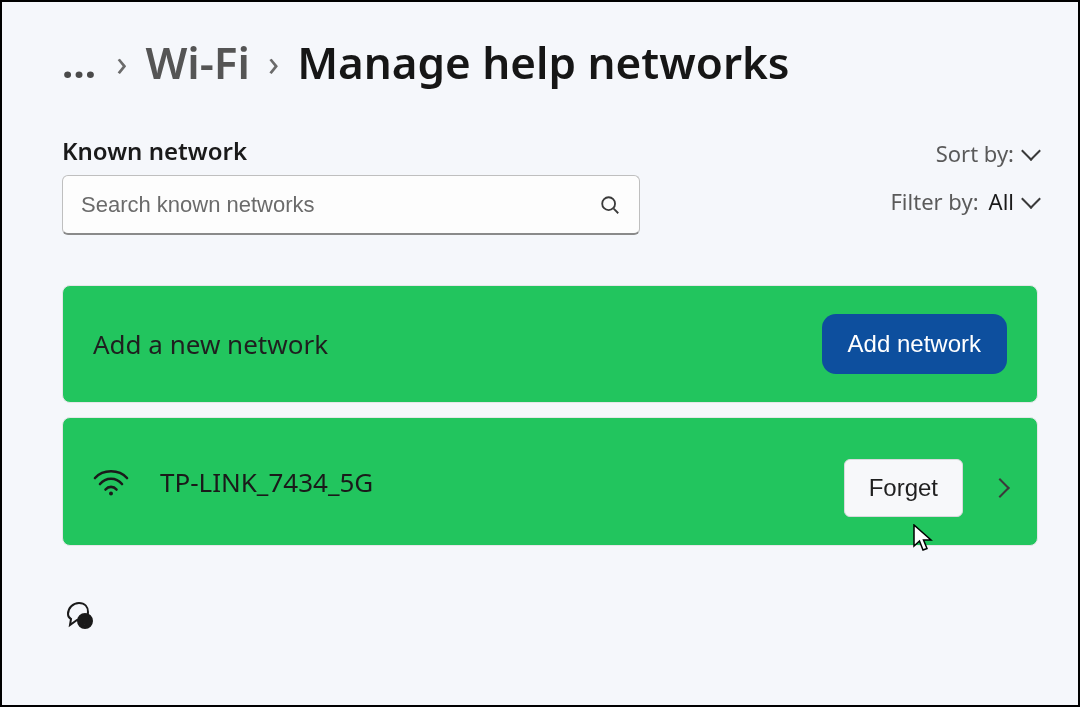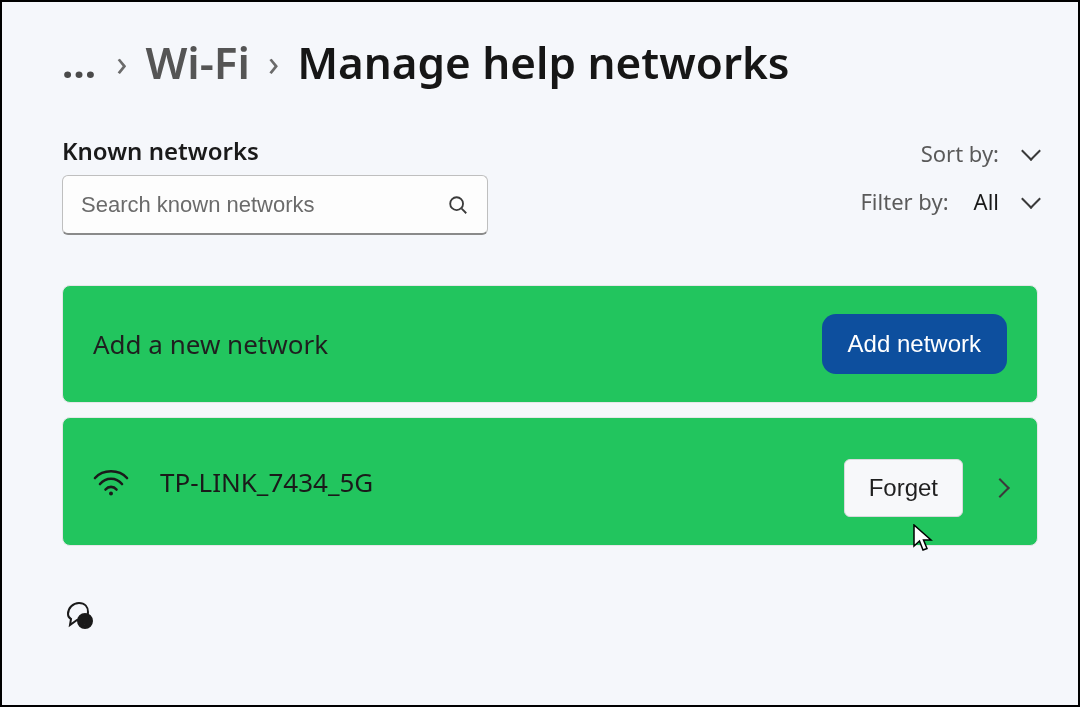--- a/index.html
+++ b/index.html
@@ -41,34 +41,34 @@
 
   .controls { 
     display: flex; 
     flex-direction: column; 
     gap: 18px; 
     align-items: flex-end;
     font-size: 22px;
     color: #5a5a5a;
     margin-top: 4px;
   }
-  .controls .ctl { display: flex; align-items: center; gap: 25px; cursor: pointer; }
+  .controls .ctl { display: flex; align-items: center; gap: 10px; cursor: pointer; }
   .controls .ctl .value { color: #1a1a1a; font-weight: 400; }
   .chev-down {
     display: inline-block;
     width: 14px; height: 14px;
     border-right: 2px solid #3a3a3a;
     border-bottom: 2px solid #3a3a3a;
     transform: rotate(45deg);
     margin-bottom: 4px;
   }
 
   .search-wrap { margin-top: 8px; margin-bottom: 40px; }
   .search {
-    width: 426px;
+    width: 578px;
     height: 60px;
     border: 1px solid #bfbfbf;
     border-bottom: 2px solid #8a8a8a;
     border-radius: 6px;
     background: #fdfdfd;
     display: flex;
     align-items: center;
     padding: 0 18px;
   }
   .search input {
@@ -159,21 +159,21 @@
 <div class="breadcrumb">
   <span class="ellipsis">…</span>
   <span class="sep">›</span>
   <span class="crumb-prev">Wi-Fi</span>
   <span class="sep">›</span>
   <span class="crumb-current">Manage help networks</span>
 </div>
 
 <div class="topbar">
   <div>
-    <div class="section-label">Known networks</div>
+    <div class="section-label">Known network</div>
     <div class="search-wrap">
       <div class="search">
         <input type="text" placeholder="Search known networks" style="">
         <span class="mag">
           <svg viewBox="0 0 24 24" fill="none" stroke="#3a3a3a" stroke-width="2">
             <circle cx="10.5" cy="10.5" r="7"></circle>
             <line x1="21" y1="21" x2="16" y2="16"></line>
           </svg>
         </span>
       </div>

